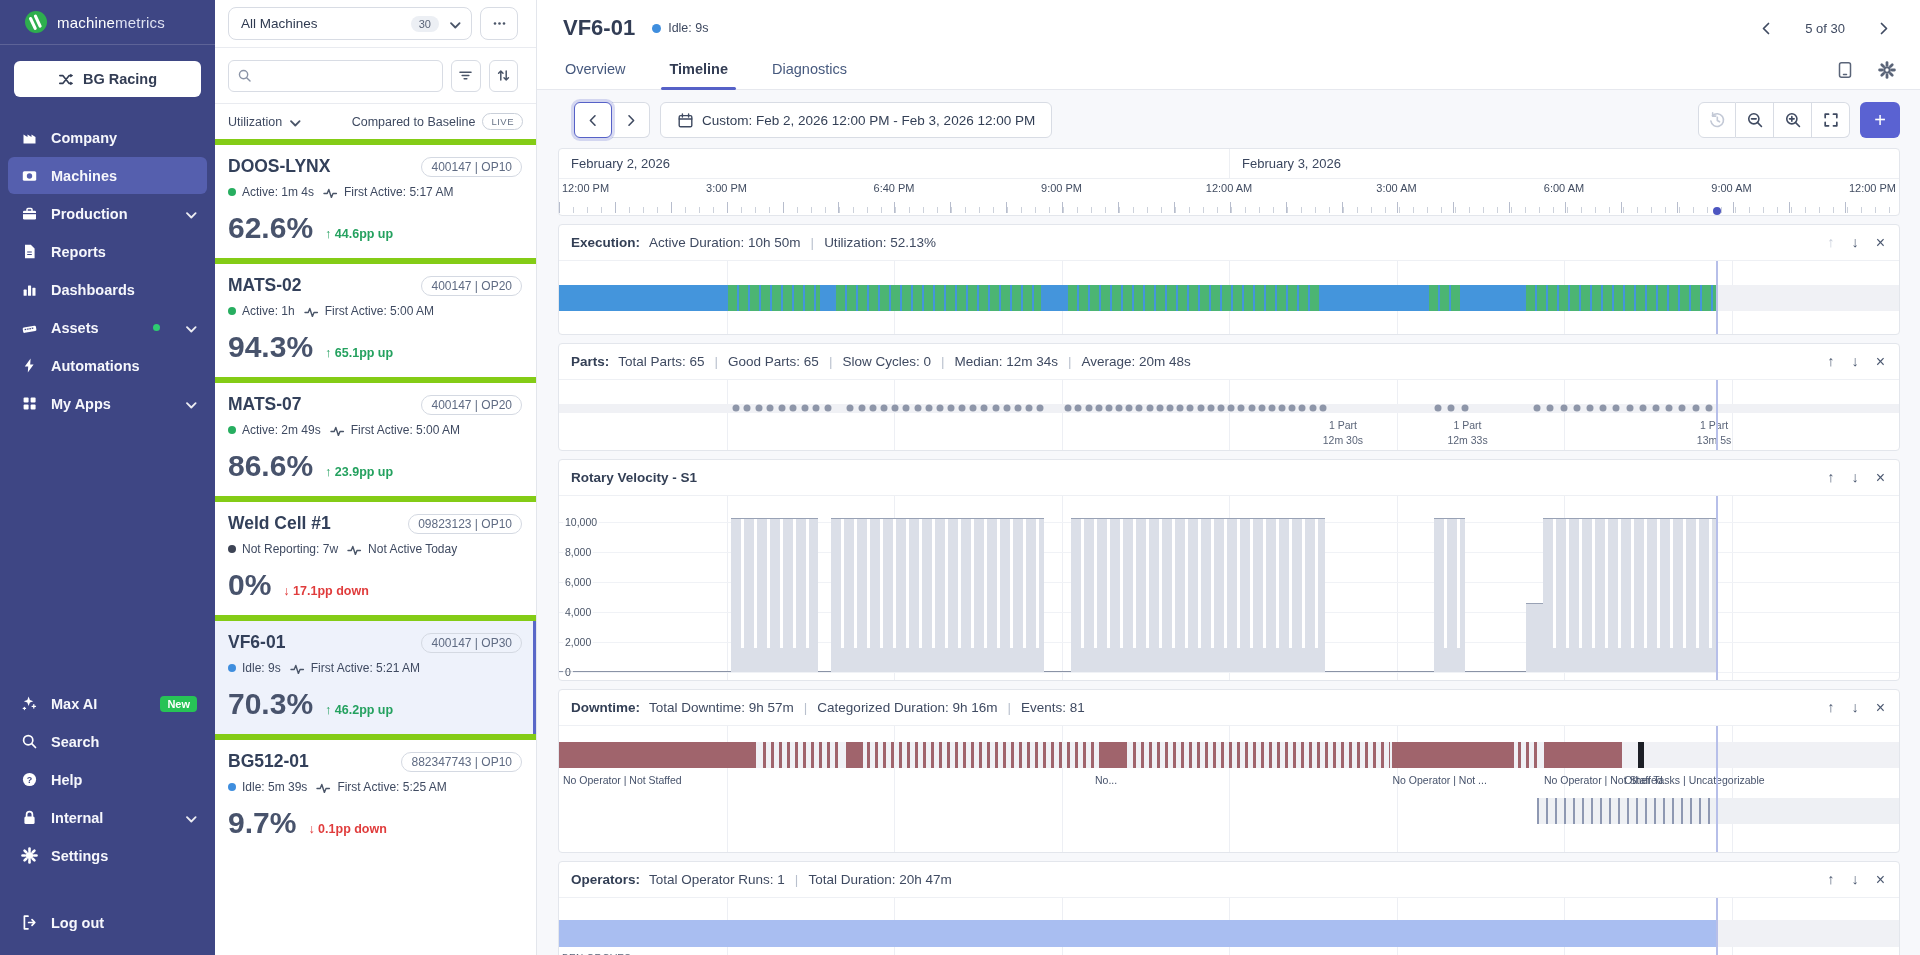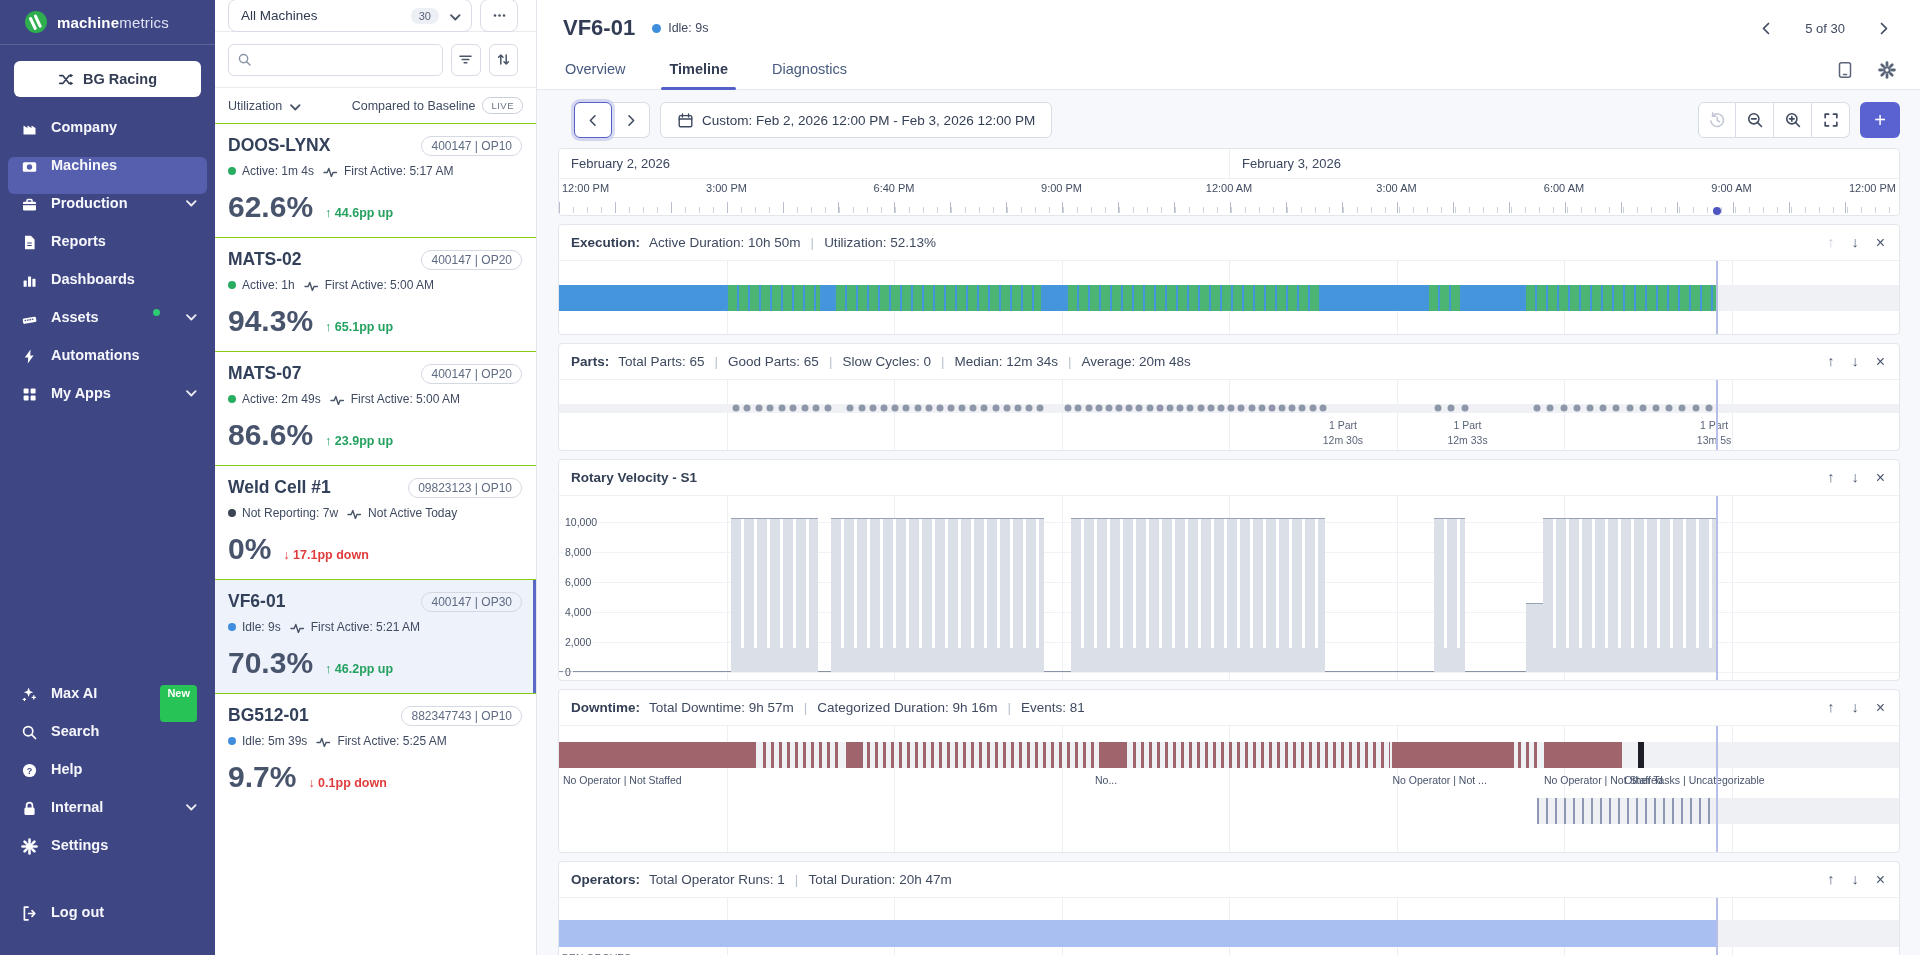--- a/index.html
+++ b/index.html
@@ -4,51 +4,51 @@
 <style>
   * { box-sizing: border-box; margin: 0; padding: 0; }
   html,body { width:1920px; height:955px; overflow:hidden; }
   body { font-family:"Liberation Sans","DejaVu Sans",sans-serif; background:#fff; color:#333f55; }
   .app { display:flex; width:1920px; height:955px; }
 
   
   .sidebar { width:215px; background:#3e4684; color:#fff; display:flex; flex-direction:column; flex:none; }
   .logo-row { height:44px; display:flex; align-items:center; padding-left:24px; gap:9px; }
   .logo-text { font-size:15px; color:#fff; letter-spacing:.2px; }
-  .logo-text b { font-weight:bold; }
+  .logo-text b { font-weight:normal; }
   .logo-text span { font-weight:normal; color:#dfe2f2; }
   .side-divider { border-bottom:1px solid rgba(255,255,255,.16); }
   .org-btn { margin:16px 14px 22px; height:36px; background:#fff; border-radius:6px; display:flex; align-items:center; justify-content:center; gap:9px; color:#333d54; font-weight:bold; font-size:14.5px; cursor:pointer; }
   .nav { display:flex; flex-direction:column; gap:1px; padding:0 8px; }
-  .nav-item { height:37px; border-radius:6px; display:flex; padding:0 10px 0 12px; gap:13px; font-size:14.5px; font-weight:bold; color:#f6f7fc; cursor:pointer; }
+  .nav-item { height:37px; border-radius:6px; display:flex; align-items:center; padding:0 10px 0 12px; gap:13px; font-size:14.5px; font-weight:bold; color:#f6f7fc; cursor:pointer; }
   .nav-item.active { background:#555fae; }
   .nav-ic { width:18px; height:18px; flex:none; display:grid; place-items:center; }
   .nav-chev { margin-left:auto; opacity:.9; }
   .nav-dot { width:7px; height:7px; border-radius:50%; margin-left:auto; }
   .nav-dot + .nav-chev { margin-left:10px; }
   .side-bottom { margin-top:auto; padding-bottom:14px; }
   .new-badge { margin-left:auto; background:#27c356; color:#fff; font-size:11px; font-weight:bold; border-radius:4px; padding:2px 7px; }
   .logout-wrap { margin-top:30px; }
 
   
   .mlist { width:322px; flex:none; background:#fff; border-right:1px solid #e3e6ec; display:flex; flex-direction:column; overflow:hidden; }
-  .mlist-top { height:32px; flex:none; display:flex; align-items:center; gap:8px; padding:0 18px 0 13px; border-bottom:1px solid #e9ebf0; }
+  .mlist-top { height:48px; flex:none; display:flex; align-items:center; gap:8px; padding:0 18px 0 13px; border-bottom:1px solid #e9ebf0; }
   .select-btn { flex:1; height:33px; border:1px solid #d8dce4; border-radius:8px; display:flex; align-items:center; gap:8px; padding:0 10px 0 12px; font-size:13.5px; color:#2f3a50; cursor:pointer; background:#fff; }
   .count-pill { margin-left:auto; background:#eceff4; color:#5a6478; font-size:11px; border-radius:10px; padding:2px 8px; }
   .sq-btn { height:33px; width:38px; border:1px solid #d8dce4; border-radius:8px; background:#fff; display:grid; place-items:center; cursor:pointer; }
   .search-row { height:56px; flex:none; display:flex; align-items:center; gap:8px; padding:0 18px 0 13px; border-bottom:1px solid #e9ebf0; }
   .search-box { flex:1; height:32px; border:1px solid #d8dce4; border-radius:6px; display:flex; align-items:center; padding:0 8px; gap:6px; }
   .search-box input { border:none; outline:none; flex:1; font-size:13px; font-family:inherit; color:#2f3a50; min-width:0; }
   .icon-btn { height:32px; width:37px; border:1px solid #d8dce4; border-radius:6px; background:#fff; display:grid; place-items:center; cursor:pointer; }
   .list-header { height:35px; flex:none; display:flex; align-items:center; padding:0 13px 0 13px; font-size:12.5px; color:#3f4a61;text-align:center; }
   .metric-dd { display:flex; align-items:center; gap:5px; cursor:pointer; }
   .compare-lbl { margin-left:auto; }
   .live-pill { margin-left:7px; border:1px solid #c9cfd9; border-radius:10px; font-size:9.5px; color:#6a7588; padding:2px 8px; letter-spacing:.5px; }
   .cards { flex:1; overflow:hidden; }
-  .mcard { padding:11px 14px 13px 13px; border-top:1px solid #84cc16; position:relative; cursor:pointer; }
+  .mcard { padding:11px 14px 13px 13px; border-top:6px solid #84cc16; position:relative; cursor:pointer; }
   .mcard.selected { background:#eef2fb; }
   .mcard.selected .sel-bar { position:absolute; right:0; top:0; bottom:0; width:3px; background:#5a68c8; }
   .mc-row1 { display:flex; align-items:center; }
   .mc-name { font-size:17.5px; font-weight:bold; color:#33405a; }
   .mc-badge { margin-left:auto; border:1px solid #d4d9e2; border-radius:10px; font-size:12px; color:#5f6b83; padding:2px 9px; white-space:nowrap; }
   .mc-row2 { display:flex; align-items:center; gap:6px; margin-top:8px; font-size:12px; color:#3f4a61; }
   .mc-dot { width:8px; height:8px; border-radius:50%; flex:none; }
   .mc-row3 { display:flex; align-items:baseline; gap:12px; margin-top:12px; }
   .mc-val { font-size:30px; font-weight:bold; color:#48536c; }
   .mc-delta { font-size:12.5px; font-weight:bold; }

